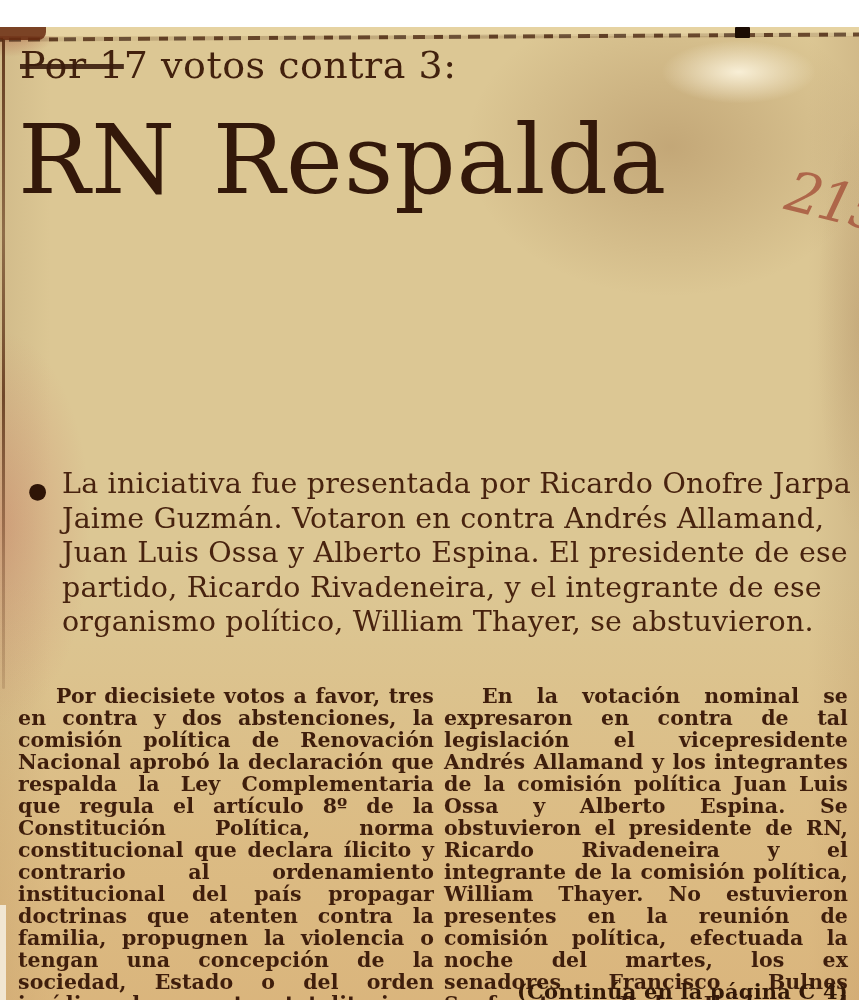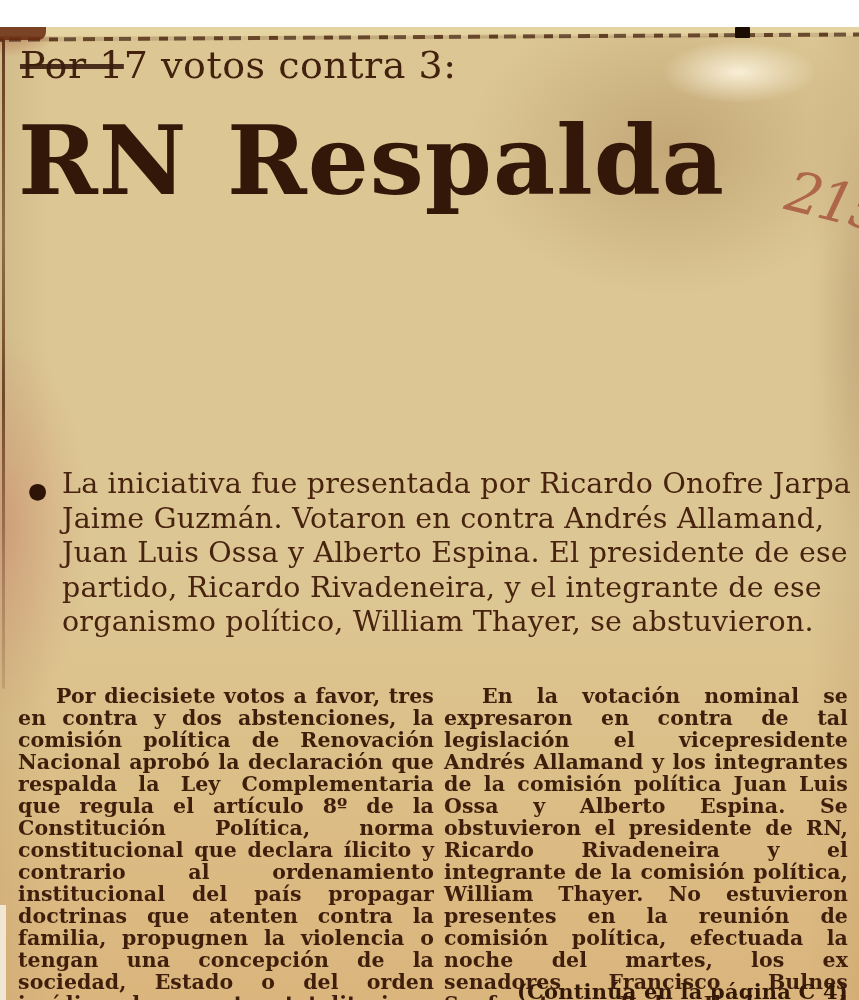--- a/index.html
+++ b/index.html
@@ -81,21 +81,21 @@
     font-size:38px;color:#42210e;letter-spacing:0.5px;
   }
   .kicker .struck{
     text-decoration:line-through;
     text-decoration-thickness:5px;
     text-decoration-color:rgba(58,28,12,0.9);
   }
   .headline{
     position:absolute;left:18px;top:68px;width:820px;
     font-size:96px;line-height:131px;color:#33180a;
-    letter-spacing:1px;word-spacing:5px;white-space:nowrap;font-weight:bold;
+    letter-spacing:1px;word-spacing:5px;white-space:nowrap;
   }
   .handwritten{
     position:absolute;left:786px;top:142px;
     font-size:56px;font-style:italic;color:#a8583f;
     transform:rotate(14deg);letter-spacing:-3px;opacity:0.85;
     font-family:"DejaVu Serif",serif;
   }
   .lead{
     position:absolute;left:28px;top:440px;width:818px;
     font-size:28.5px;line-height:34.5px;color:#48230f;

